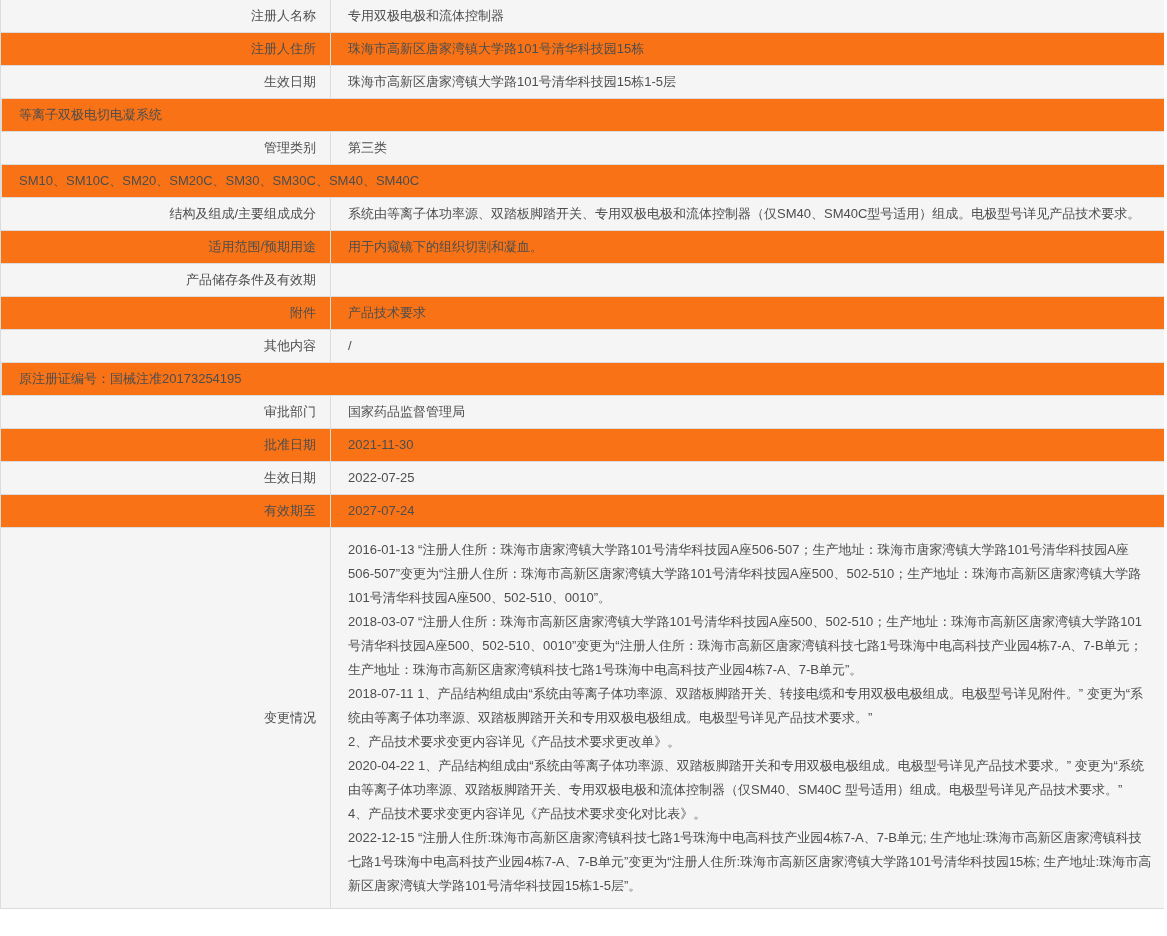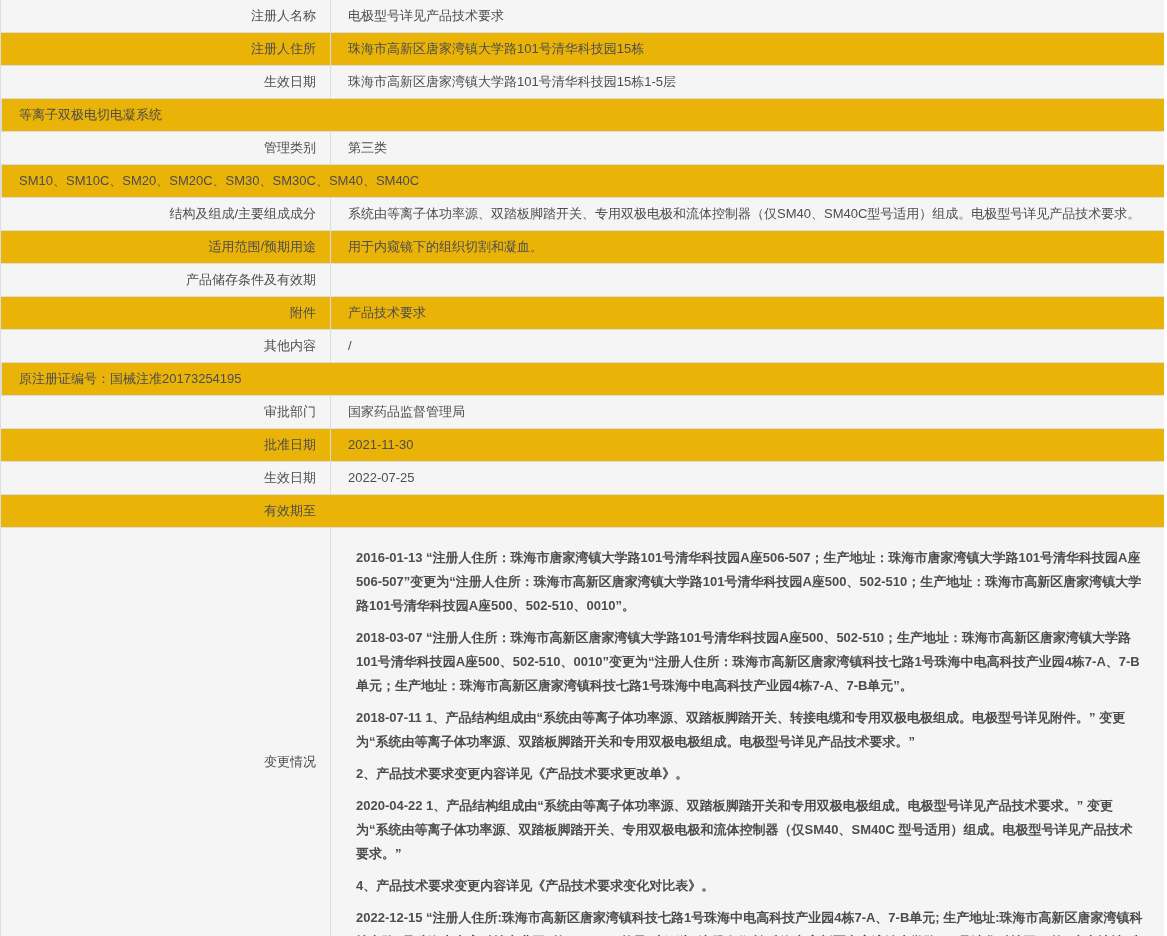--- a/index.html
+++ b/index.html
@@ -16,21 +16,21 @@
     border-left: 1px solid #dcdcdc;
     box-sizing: border-box;
     color: #4d4d4d;
     font-size: 13px;
   }
   .row {
     display: flex;
     align-items: stretch;
     border-bottom: 1px solid #dcdcdc;
     min-height: 32px;
-    background: #eab308;
+    background: #f97316;
   }
   .row.alt {
     background: #f5f5f5;
   }
   .label-cell {
     width: 329px;
     box-sizing: border-box;
     display: flex;
     align-items: center;
     justify-content: flex-end;
@@ -48,32 +48,31 @@
     line-height: 20px;
   }
   .value-cell.multiline {
     align-items: center;
   }
   .para-block {
     line-height: 24px;
     padding: 4px 0;
   }
   .para-block div {
-    margin: 8px;
-    font-weight: bold;
+    margin: 0;
   }
 </style>
 </head>
 <body>
 
 <div class="detail-table">
 
   <div class="row alt">
     <div class="label-cell">注册人名称</div>
-    <div class="value-cell">电极型号详见产品技术要求</div>
+    <div class="value-cell">专用双极电极和流体控制器</div>
   </div>
 
   <div class="row">
     <div class="label-cell">注册人住所</div>
     <div class="value-cell">珠海市高新区唐家湾镇大学路101号清华科技园15栋</div>
   </div>
 
   <div class="row alt">
     <div class="label-cell">生效日期</div>
     <div class="value-cell">珠海市高新区唐家湾镇大学路101号清华科技园15栋1-5层</div>
@@ -131,20 +130,21 @@
     <div class="value-cell">2021-11-30</div>
   </div>
 
   <div class="row alt">
     <div class="label-cell">生效日期</div>
     <div class="value-cell">2022-07-25</div>
   </div>
 
   <div class="row">
     <div class="label-cell">有效期至</div>
+    <div class="value-cell">2027-07-24</div>
   </div>
 
   <div class="row alt">
     <div class="label-cell">变更情况</div>
     <div class="value-cell multiline">
       <div class="para-block">
         <div>2016-01-13 “注册人住所：珠海市唐家湾镇大学路101号清华科技园A座506-507；生产地址：珠海市唐家湾镇大学路101号清华科技园A座506-507”变更为“注册人住所：珠海市高新区唐家湾镇大学路101号清华科技园A座500、502-510；生产地址：珠海市高新区唐家湾镇大学路101号清华科技园A座500、502-510、0010”。</div>
         <div>2018-03-07 “注册人住所：珠海市高新区唐家湾镇大学路101号清华科技园A座500、502-510；生产地址：珠海市高新区唐家湾镇大学路101号清华科技园A座500、502-510、0010”变更为“注册人住所：珠海市高新区唐家湾镇科技七路1号珠海中电高科技产业园4栋7-A、7-B单元；生产地址：珠海市高新区唐家湾镇科技七路1号珠海中电高科技产业园4栋7-A、7-B单元”。</div>
         <div>2018-07-11 1、产品结构组成由“系统由等离子体功率源、双踏板脚踏开关、转接电缆和专用双极电极组成。电极型号详见附件。” 变更为“系统由等离子体功率源、双踏板脚踏开关和专用双极电极组成。电极型号详见产品技术要求。”</div>
         <div>2、产品技术要求变更内容详见《产品技术要求更改单》。</div>

